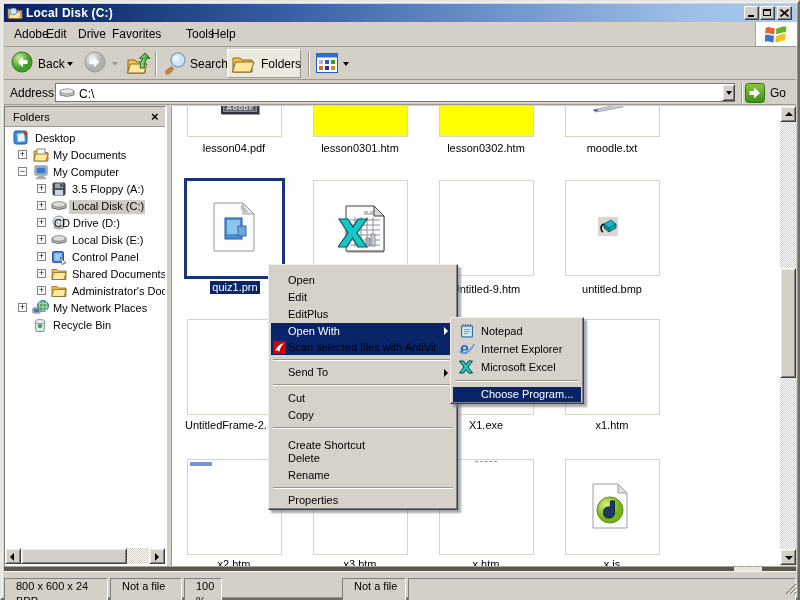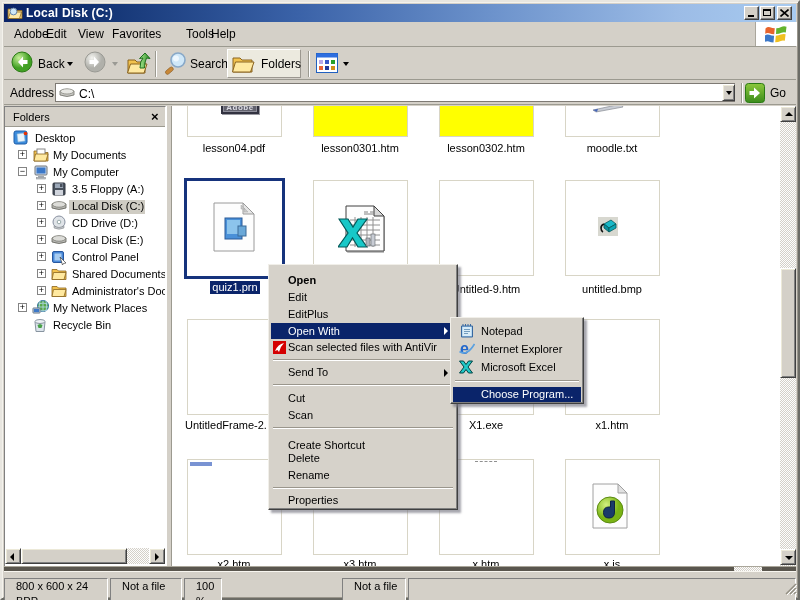--- a/index.html
+++ b/index.html
@@ -117,21 +117,21 @@
   <div class="capbtn abs" style="left:773px">
       <svg class="abs" style="left:2px;top:2px" width="9" height="8" viewBox="0 0 9 8">
         <path d="M0.5 0.5 L8.5 7.5 M8.5 0.5 L0.5 7.5" stroke="#000" stroke-width="1.6"></path>
       </svg>
     </div>
 </div>
 
 <div id="menubar" class="abs">
   <span class="menuitem abs" style="left:10px">Adobe</span>
   <span class="menuitem abs" style="left:42px">Edit</span>
-  <span class="menuitem abs" style="left:74px">View</span>
+  <span class="menuitem abs" style="left:74px">Drive</span>
   <span class="menuitem abs" style="left:108px">Favorites</span>
   <span class="menuitem abs" style="left:182px">Tools</span>
   <span class="menuitem abs" style="left:207px">Help</span>
   <div id="throbber" class="abs">
     <svg class="abs" style="left:9px;top:3px" width="22" height="19" viewBox="0 0 22 19">
       <path d="M0.5 3.5 Q2.5 1.5 5 2.2 Q7.5 3 9.8 3.2 L9.2 9.2 Q6.5 9 4.2 8.2 Q2 7.5 0.2 8.8 Z" fill="#e8642c"></path>
       <path d="M11.3 3.2 Q14 3.2 16.2 2 Q18.8 0.8 21.5 1.8 L20.8 7.5 Q18.5 6.8 16.5 7.8 Q14 9 11 9.1 Z" fill="#62b42e"></path>
       <path d="M0.1 10.2 Q2 9 4.2 9.7 Q6.8 10.5 9.1 10.7 L8.5 17.5 Q6 17.2 3.8 16.4 Q1.8 15.8 -0.5 17 Z" fill="#3c78c8"></path>
       <path d="M10.8 10.7 Q13.8 10.6 15.8 9.6 Q18.2 8.4 20.6 9.2 L19.8 15.8 Q17.5 15.2 15.8 16 Q13.2 17.2 10.2 17.3 Z" fill="#f0c020"></path>
     </svg>
@@ -278,21 +278,21 @@
         </svg>
       <span class="abs" style="left:67px">Local Disk (C:)</span>
       </div>
     <div class="trow abs" style="top:87px">
       <div class="pm abs" style="left:32px;top:3px">+</div>
       <svg class="abs" style="left:46px;top:0px" width="16" height="16" viewBox="0 0 16 16">
           <circle cx="8" cy="7" r="6" fill="#e0e4e8" stroke="#8890a0"></circle>
           <circle cx="8" cy="7" r="1.8" fill="#fff" stroke="#9aa"></circle>
           <path d="M3 11 Q8 14 13 11 L13 13 Q8 15.5 3 13 Z" fill="#c0c4c8" stroke="#808488" stroke-width="0.5"></path>
         </svg>
-      <span class="abs" style="left:67px">CD Drive (D:)</span>
+      <span class="abs" style="left:49px">CD Drive (D:)</span>
       </div>
     <div class="trow abs" style="top:104px">
       <div class="pm abs" style="left:32px;top:3px">+</div>
       <svg class="abs" style="left:46px;top:1px" width="16" height="14" viewBox="0 0 16 14">
           <path d="M1 5 Q8 1.5 15 5 L15 9 Q8 12 1 9 Z" fill="#b8b8b4" stroke="#606058" stroke-width="0.8"></path>
           <ellipse cx="8" cy="5.4" rx="6.6" ry="2.8" fill="#dcdcd8" stroke="#606058" stroke-width="0.6"></ellipse>
         </svg>
       <span class="abs" style="left:67px">Local Disk (E:)</span>
       </div>
     <div class="trow abs" style="top:121px">
@@ -440,35 +440,35 @@
   <div class="sbbtn abs" style="left:0;top:0;width:16px;height:16px">
       <div class="abs" style="left:4px;top:5px;width:0;height:0;border-bottom:4px solid #000;border-left:4px solid transparent;border-right:4px solid transparent"></div>
     </div>
   <div class="sbbtn abs" style="left:0;top:443px;width:16px;height:16px">
       <div class="abs" style="left:4px;top:6px;width:0;height:0;border-top:4px solid #000;border-left:4px solid transparent;border-right:4px solid transparent"></div>
     </div>
   <div class="sbbtn abs" style="left:0;top:162px;width:16px;height:110px"></div>
 </div>
 
 <div id="cmenu" class="abs">
-  <div class="mi abs" style="top:7px;font-weight:bold">Open</div>
+  <div class="mi abs" style="top:7px;font-weight:normal">Open</div>
   <div class="mi abs" style="top:24px">Edit</div>
   <div class="mi abs" style="top:41px">EditPlus</div>
-  <div class="mi abs mhl" style="top:58px;height:16px;line-height:16px">Open With<div class="marrow abs" style="border-left-color:#fff"></div></div>
+  <div class="mi abs mhl" style="top:58px;height:32px;line-height:16px">Open With<div class="marrow abs" style="border-left-color:#fff"></div></div>
   <div class="mi abs" style="top:74px">
     <svg class="abs" style="left:2px;top:2px" width="13" height="13" viewBox="0 0 13 13">
         <rect x="0" y="0" width="13" height="13" fill="#d40000"></rect>
         <path d="M2 10 Q5 3 11 2 Q7 6 6 11 L4.5 9 Z" fill="#fff"></path>
       </svg>
     Scan selected files with AntiVir</div>
   <div class="msep abs" style="top:94px"></div>
   <div class="mi abs" style="top:99px">Send To<div class="marrow abs" style="top:5px"></div></div>
   <div class="msep abs" style="top:119px"></div>
   <div class="mi abs" style="top:125px">Cut</div>
-  <div class="mi abs" style="top:142px">Scan</div>
+  <div class="mi abs" style="top:142px">Copy</div>
   <div class="msep abs" style="top:162px"></div>
   <div class="mi abs" style="top:172px">Create Shortcut</div>
   <div class="mi abs" style="top:185px">Delete</div>
   <div class="mi abs" style="top:202px">Rename</div>
   <div class="msep abs" style="top:222px"></div>
   <div class="mi abs" style="top:227px">Properties</div>
 </div>
 <div id="submenu" class="abs">
   <div class="smi abs" style="top:4px">
     <svg class="abs" style="left:7px;top:1px" width="14" height="15" viewBox="0 0 14 15">

